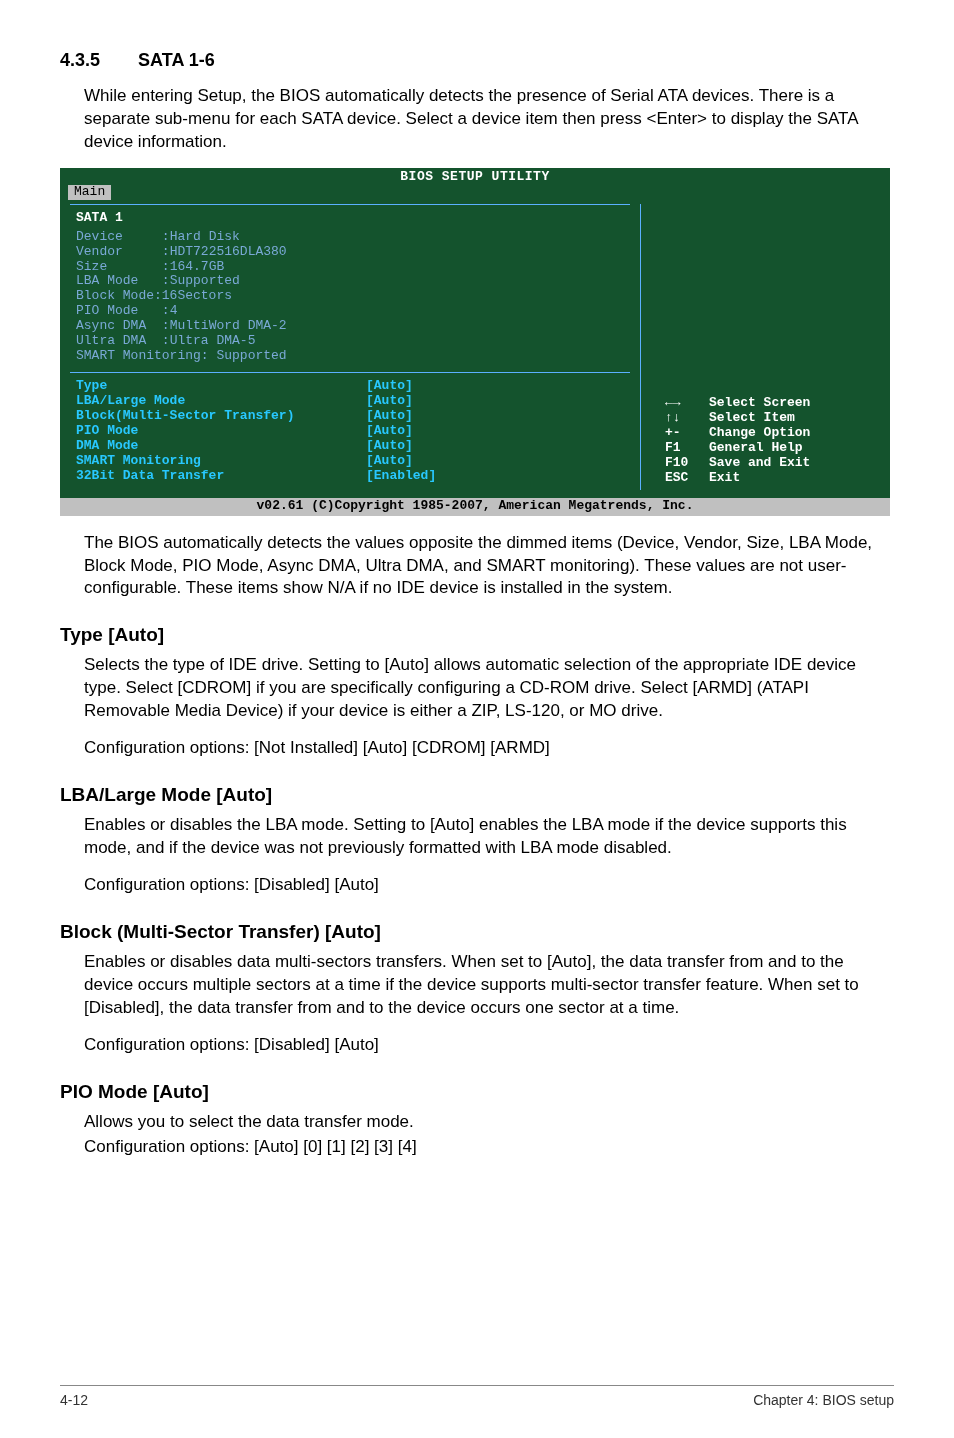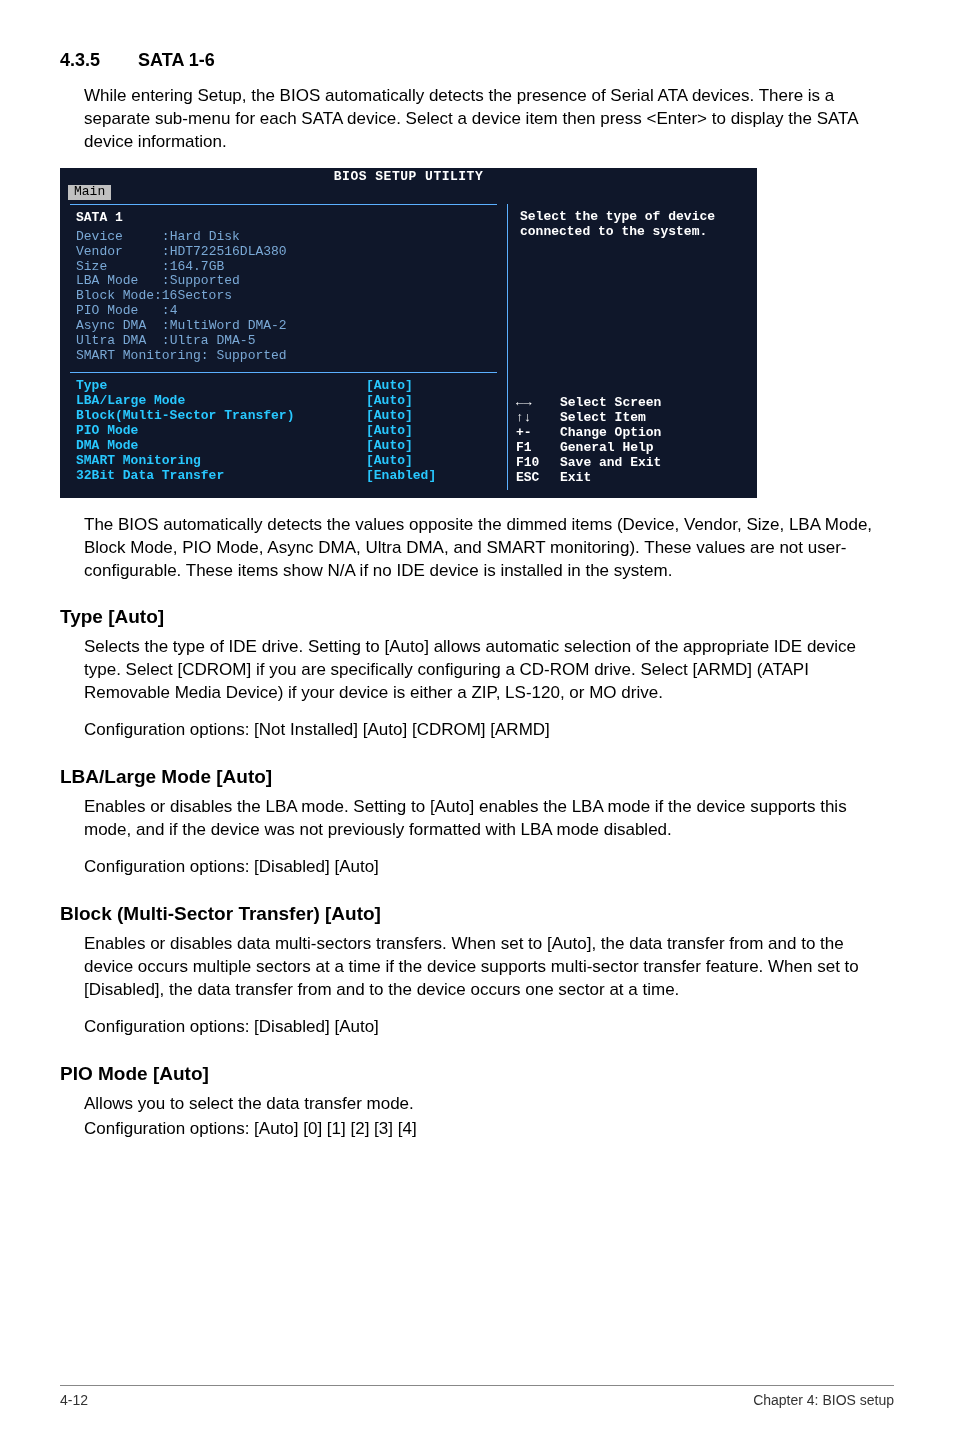--- a/index.html
+++ b/index.html
@@ -25,22 +25,22 @@
     margin-left: 24px;
   }
   h3.subhead {
     font-size: 19px;
     font-weight: bold;
     margin-top: 24px;
     margin-bottom: 8px;
   }
   
   .bios {
-    width: 697px;
-    background: #0f172a;
+    width: 830px;
+    background: #14532d;
     color: #fff;
     font-family: "Courier New", monospace;
     font-size: 13px;
     line-height: 1.15;
     margin: 6px 0 16px 0;
   }
   .bios-title {
     text-align: center;
     font-weight: bold;
     color: #fff;
@@ -84,21 +84,21 @@
     white-space: pre;
   }
   .optlist {
     border-top: 1px solid #5bb0ff;
     padding: 6px;
   }
   .optrow { display:flex; }
   .optlabel { color:#28c8ff; font-weight:bold; width: 290px; }
   .optval { color:#28c8ff; font-weight:bold; }
   .help-top { color:#fff; font-weight:bold; white-space:pre-wrap; padding-top:6px;}
-  .help-keys { position:absolute; bottom:4px; left:8px; color:#fff; font-weight:bold; white-space:pre; }
+  .help-keys { position:absolute; bottom:4px; left:24px; color:#fff; font-weight:bold; white-space:pre; }
   .key-icon { color:#fff; display:inline-block; width:44px; }
   .bios-foot {
     background:#c0c0c0;
     color:#000;
     text-align:center;
     font-weight:bold;
     padding:1px 0 2px 0;
     font-size:13px;
   }
   .footer {
@@ -167,29 +167,29 @@
             <span class="optlabel">SMART Monitoring</span>
             <span class="optval">[Auto]</span>
           </div>
         <div class="optrow">
             <span class="optlabel">32Bit Data Transfer</span>
             <span class="optval">[Enabled]</span>
           </div>
       </div>
     </div>
     <div class="bios-right">
-      <div class="help-top">Select the type of device connected to the system.</div>
       <div class="help-keys"><span><span class="key-icon">←→</span><span>Select Screen</span></span>
 <span><span class="key-icon">↑↓</span><span>Select Item</span></span>
 <span><span class="key-icon">+-</span><span>Change Option</span></span>
 <span><span class="key-icon">F1</span><span>General Help</span></span>
 <span><span class="key-icon">F10</span><span>Save and Exit</span></span>
 <span><span class="key-icon">ESC</span><span>Exit</span></span></div>
     </div>
   </div>
+  <div class="bios-foot">v02.61 (C)Copyright 1985-2007, American Megatrends, Inc.</div>
 </div>
 
 <p class="body">The BIOS automatically detects the values opposite the dimmed items (Device, Vendor, Size, LBA Mode, Block Mode, PIO Mode, Async DMA, Ultra DMA, and SMART monitoring). These values are not user-configurable. These items show N/A if no IDE device is installed in the system.</p>
 
 <h3 class="subhead">Type [Auto]</h3>
 <p class="body">Selects the type of IDE drive. Setting to [Auto] allows automatic selection of the appropriate IDE device type. Select [CDROM] if you are specifically configuring a CD-ROM drive. Select [ARMD] (ATAPI Removable Media Device) if your device is either a ZIP, LS-120, or MO drive.</p>
 <p class="body">Configuration options: [Not Installed] [Auto] [CDROM] [ARMD]</p>
 
 <h3 class="subhead">LBA/Large Mode [Auto]</h3>
 <p class="body">Enables or disables the LBA mode. Setting to [Auto] enables the LBA mode if the device supports this mode, and if the device was not previously formatted with LBA mode disabled.</p>

